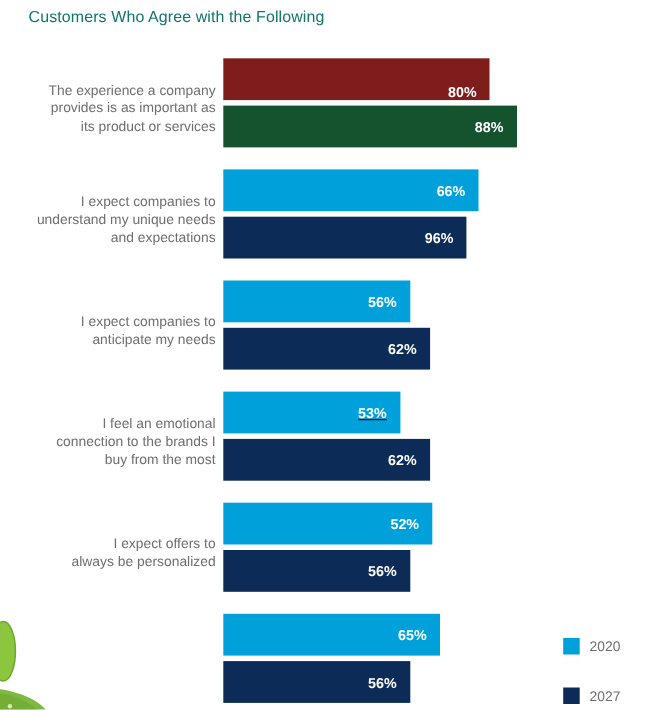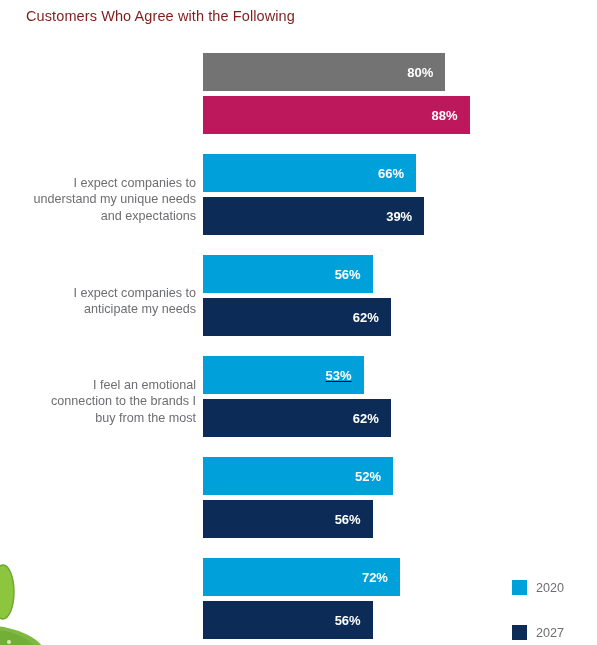--- a/index.html
+++ b/index.html
@@ -13,21 +13,21 @@
     font-family: "Liberation Sans", sans-serif;
     position: relative;
     overflow: hidden;
   }
 
   #chart-title {
     position: absolute;
     left: 26px;
     top: 8px;
     font-size: 14.5px;
-    color: #7f1d1d;
+    color: #0f766e;
     letter-spacing: 0.1px;
     white-space: nowrap;
   }
 
   #plot-area {
     position: absolute;
     left: 0;
     top: 48px;
     width: 597px;
   }
@@ -129,37 +129,38 @@
     pointer-events: none;
   }
 </style>
 </head>
 <body>
 
 <div id="chart-title">Customers Who Agree with the Following</div>
 
 <div id="plot-area">
     <div class="bar-group">
-      <div class="bars">
-        <div class="bar bar-2020" style="width: 242.4px; background: #737373;">
+      <div class="group-label">The experience a company<br>provides is as important as<br>its product or services</div>
+      <div class="bars">
+        <div class="bar bar-2020" style="width: 242.4px; background: #7f1d1d; align-items: flex-end;">
           <span class="bar-value">80%</span>
         </div>
-        <div class="bar bar-2022" style="width: 266.64px; background: #be185d;">
+        <div class="bar bar-2022" style="width: 266.64px; background: #14532d;">
           <span class="bar-value">88%</span>
         </div>
       </div>
     </div>
     <div class="bar-group">
       <div class="group-label">I expect companies to<br>understand my unique needs<br>and expectations</div>
       <div class="bars">
-        <div class="bar bar-2020" style="width: 213px; background: rgb(0, 161, 219);">
+        <div class="bar bar-2020" style="width: 232px; background: rgb(0, 161, 219);">
           <span class="bar-value">66%</span>
         </div>
         <div class="bar bar-2022" style="width: 221.19px; background: rgb(12, 44, 87);">
-          <span class="bar-value">39%</span>
+          <span class="bar-value">96%</span>
         </div>
       </div>
     </div>
     <div class="bar-group">
       <div class="group-label">I expect companies to<br>anticipate my needs</div>
       <div class="bars">
         <div class="bar bar-2020" style="width: 169.68px; background: rgb(0, 161, 219);">
           <span class="bar-value">56%</span>
         </div>
         <div class="bar bar-2022" style="width: 187.86px; background: rgb(12, 44, 87);">
@@ -172,33 +173,34 @@
       <div class="bars">
         <div class="bar bar-2020" style="width: 160.59px; background: rgb(0, 161, 219); text-decoration: underline;">
           <span class="bar-value">53%</span>
         </div>
         <div class="bar bar-2022" style="width: 187.86px; background: rgb(12, 44, 87);">
           <span class="bar-value">62%</span>
         </div>
       </div>
     </div>
     <div class="bar-group">
+      <div class="group-label">I expect offers to<br>always be personalized</div>
       <div class="bars">
         <div class="bar bar-2020" style="width: 190px; background: rgb(0, 161, 219);">
           <span class="bar-value">52%</span>
         </div>
         <div class="bar bar-2022" style="width: 169.68px; background: rgb(12, 44, 87);">
           <span class="bar-value">56%</span>
         </div>
       </div>
     </div>
     <div class="bar-group">
       <div class="bars">
         <div class="bar bar-2020" style="width: 196.95px; background: rgb(0, 161, 219);">
-          <span class="bar-value">72%</span>
+          <span class="bar-value">65%</span>
         </div>
         <div class="bar bar-2022" style="width: 169.68px; background: rgb(12, 44, 87);">
           <span class="bar-value">56%</span>
         </div>
       </div>
     </div>
   </div>
 
 <div id="legend">
     <div class="legend-item">

